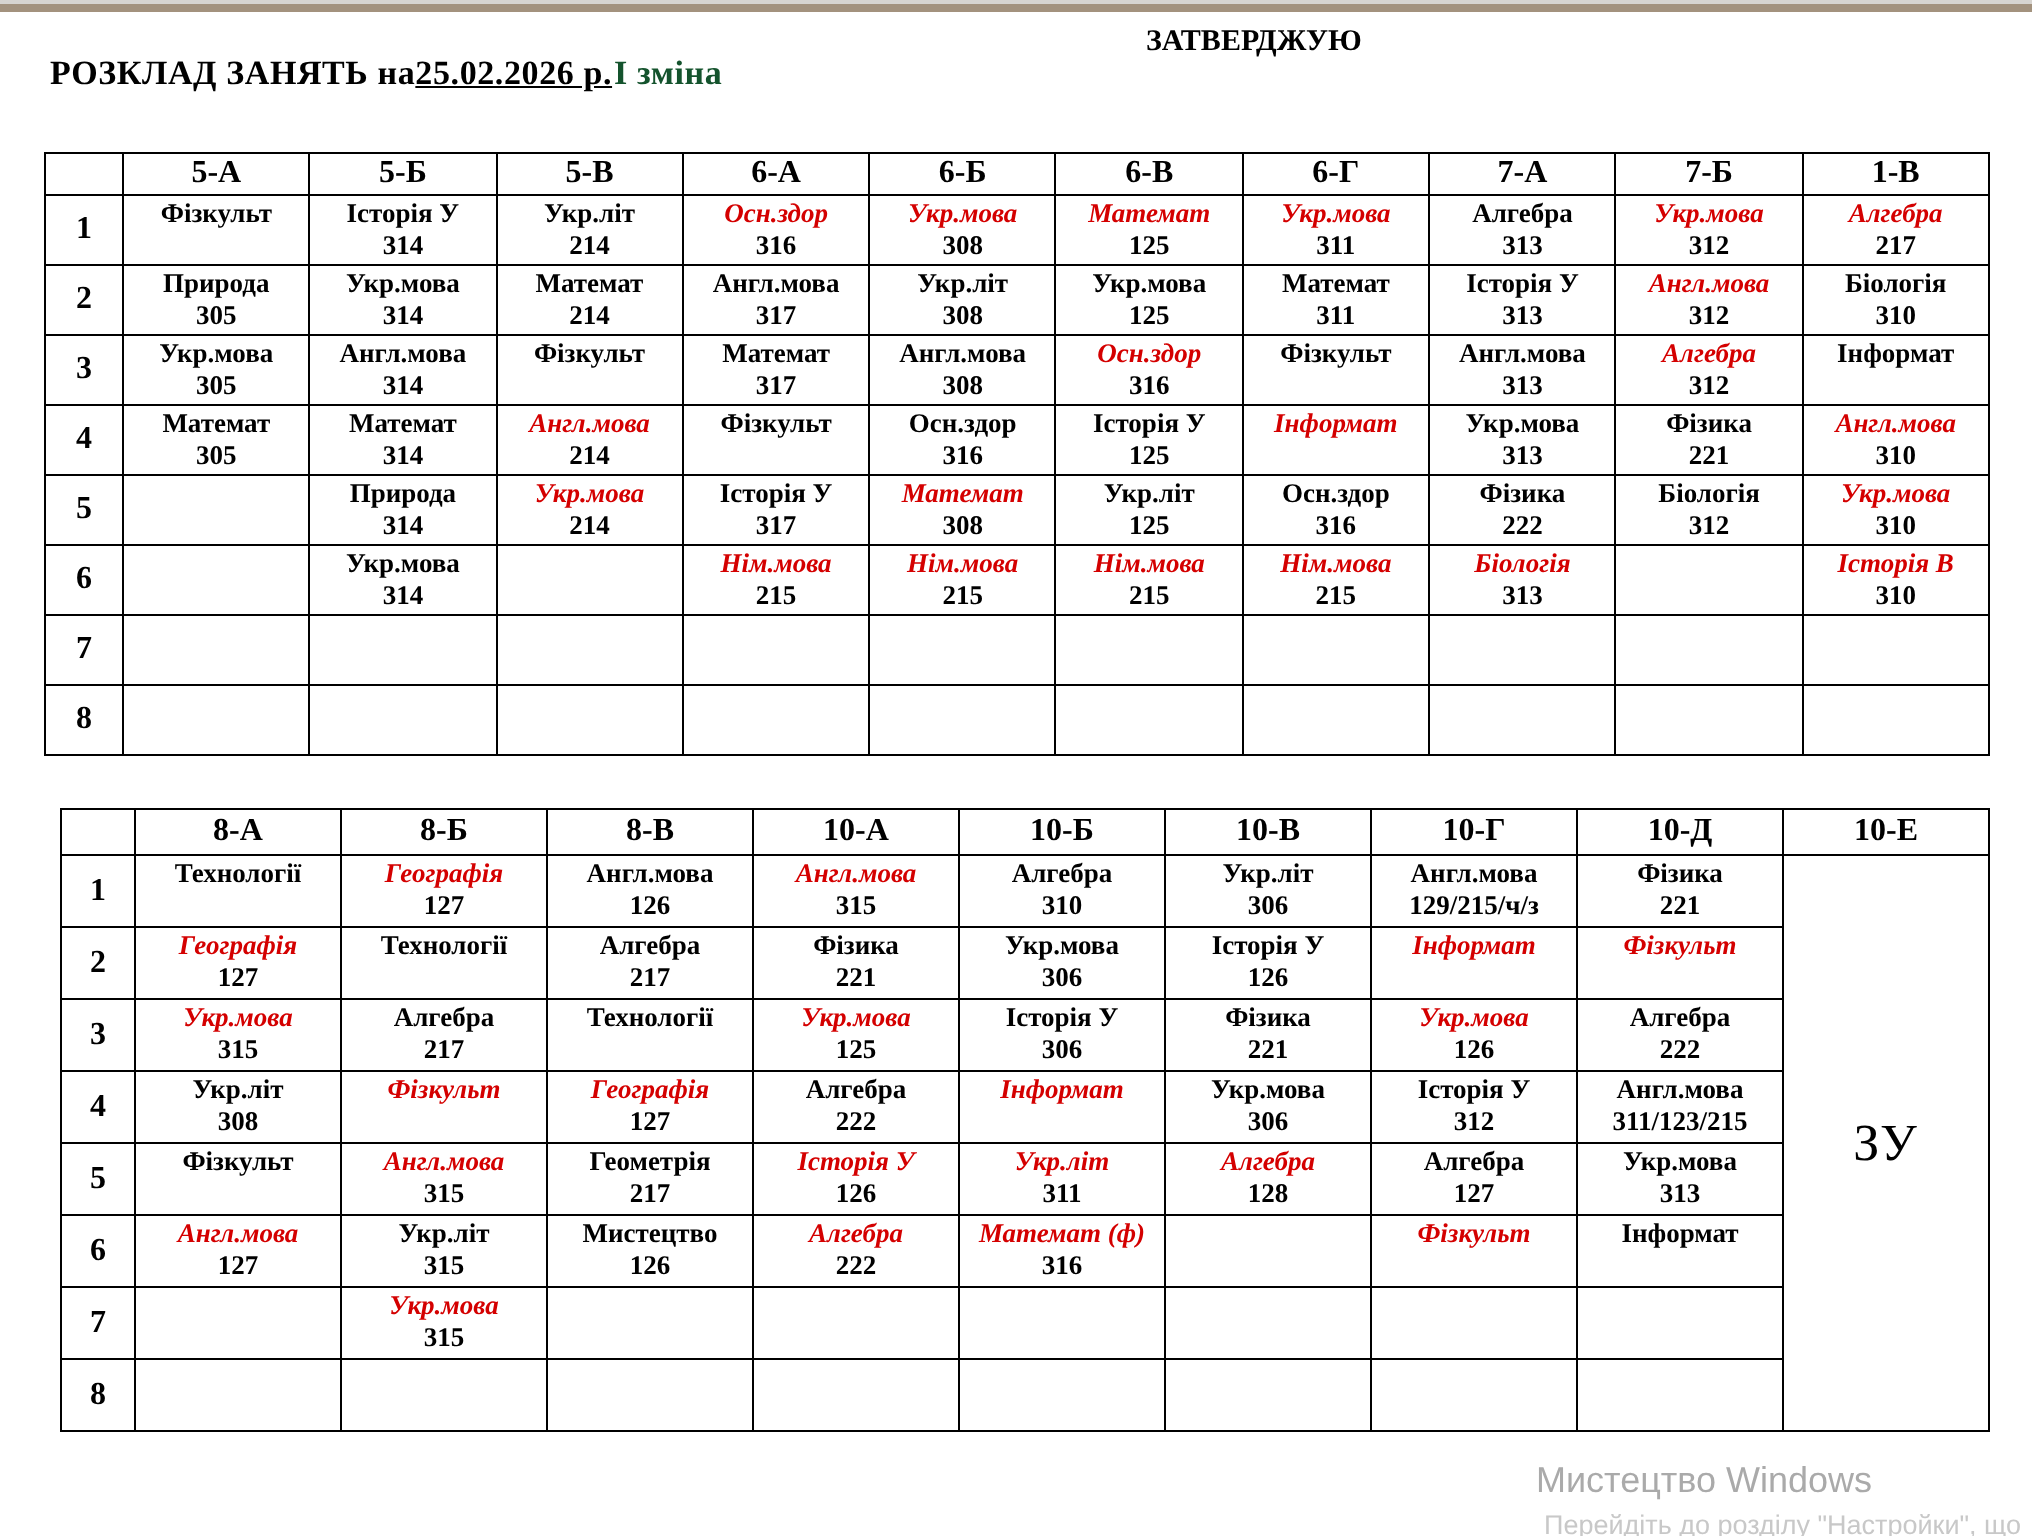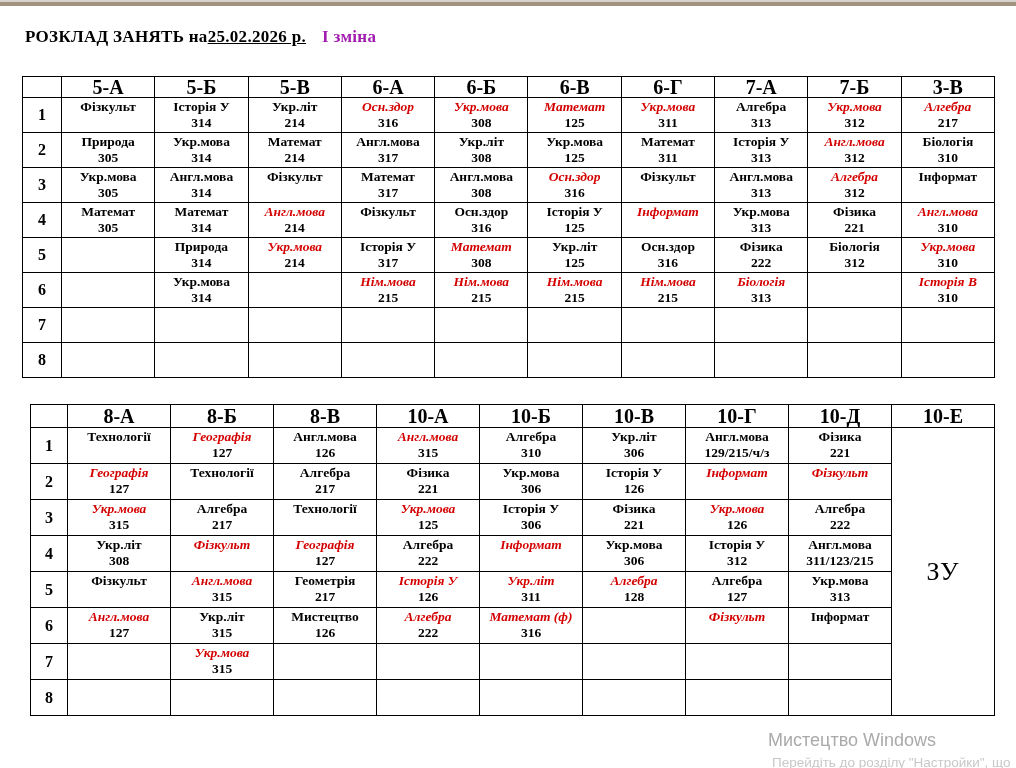--- a/index.html
+++ b/index.html
@@ -3,30 +3,30 @@
 <meta charset="utf-8">
 <style>
   html,body{margin:0;padding:0;}
   body{
     width:1016px;height:768px;position:relative;overflow:hidden;
     background:#ffffff;font-family:"Liberation Serif",serif;color:#000;
   }
   .topbar{position:absolute;left:0;top:0;width:1016px;height:6px;background:#a3927e;border-top:2px solid #d7d4d0;box-sizing:border-box;}
   .doc-title{position:absolute;left:25px;top:27px;font-size:17px;font-weight:bold;letter-spacing:.3px;white-space:nowrap;}
   .doc-title .date{text-decoration:underline;}
-  .doc-title .shift{color:#a21caf;margin-left:16px;}
+  .doc-title .shift{color:#14532d;margin-left:1px;}
   .approve{position:absolute;left:573px;top:10px;font-size:15px;font-weight:bold;line-height:23px;}
   .approve .sigline{display:inline-block;width:118px;border-bottom:1px solid #000;height:14px;margin:0 2px;}
   table.sched{position:absolute;border-collapse:collapse;table-layout:fixed;background:#fff;}
   table.sched,
   table.sched th,table.sched td{border:1.5px solid #000;}
   #table-upper{left:22px;top:76px;width:973px;}
   #table-lower{left:30px;top:404px;width:965px;}
   table.sched th{font-weight:bold;text-align:center;padding:0;}
-  table.sched thead th{font-size:20px;height:20px;line-height:20px;margin-top:36px;}
+  table.sched thead th{font-size:16px;height:20px;line-height:20px;margin-top:36px;}
   #table-lower thead th{height:22px;line-height:22px;}
   table.sched tbody th.num{font-size:16px;vertical-align:middle;}
   #table-upper tbody tr{height:35px;}
   #table-lower tbody tr{height:36px;}
   #table-upper th:first-child,#table-upper td:first-child{width:38px;}
   #table-lower th:first-child,#table-lower td:first-child{width:36px;}
   td.cell{vertical-align:top;text-align:center;padding:1px 0 0 0;overflow:hidden;}
   .subject{font-size:13.5px;font-weight:bold;line-height:16px;white-space:nowrap;}
   .subject.red{color:#d40000;font-style:italic;}
   .room{font-size:13.5px;font-weight:bold;line-height:16px;color:#000;}
@@ -37,36 +37,37 @@
 </head>
 <body>
 
 <div class="topbar"></div>
 
 <div class="doc-title">
   <span>РОЗКЛАД  ЗАНЯТЬ на</span><span class="date">25.02.2026 р.</span><span class="shift">І зміна</span>
 </div>
 
 <div class="approve">
+  <div>ЗАТВЕРДЖУЮ</div>
 </div>
 
 <table class="sched" id="table-upper">
     <thead>
       <tr>
         <th class="col-head"></th>
         <th class="col-head">5-А</th>
         <th class="col-head">5-Б</th>
         <th class="col-head">5-В</th>
         <th class="col-head">6-А</th>
         <th class="col-head">6-Б</th>
         <th class="col-head">6-В</th>
         <th class="col-head">6-Г</th>
         <th class="col-head">7-А</th>
         <th class="col-head">7-Б</th>
-        <th class="col-head">3-В</th>
+        <th class="col-head">1-В</th>
       </tr>
     </thead>
     <tbody>
       <tr>
         <th class="num">1</th>
         <td class="cell">
           <div class="subject">Фізкульт</div>
         </td>
         <td class="cell">
           <div class="subject">Історія У</div>

